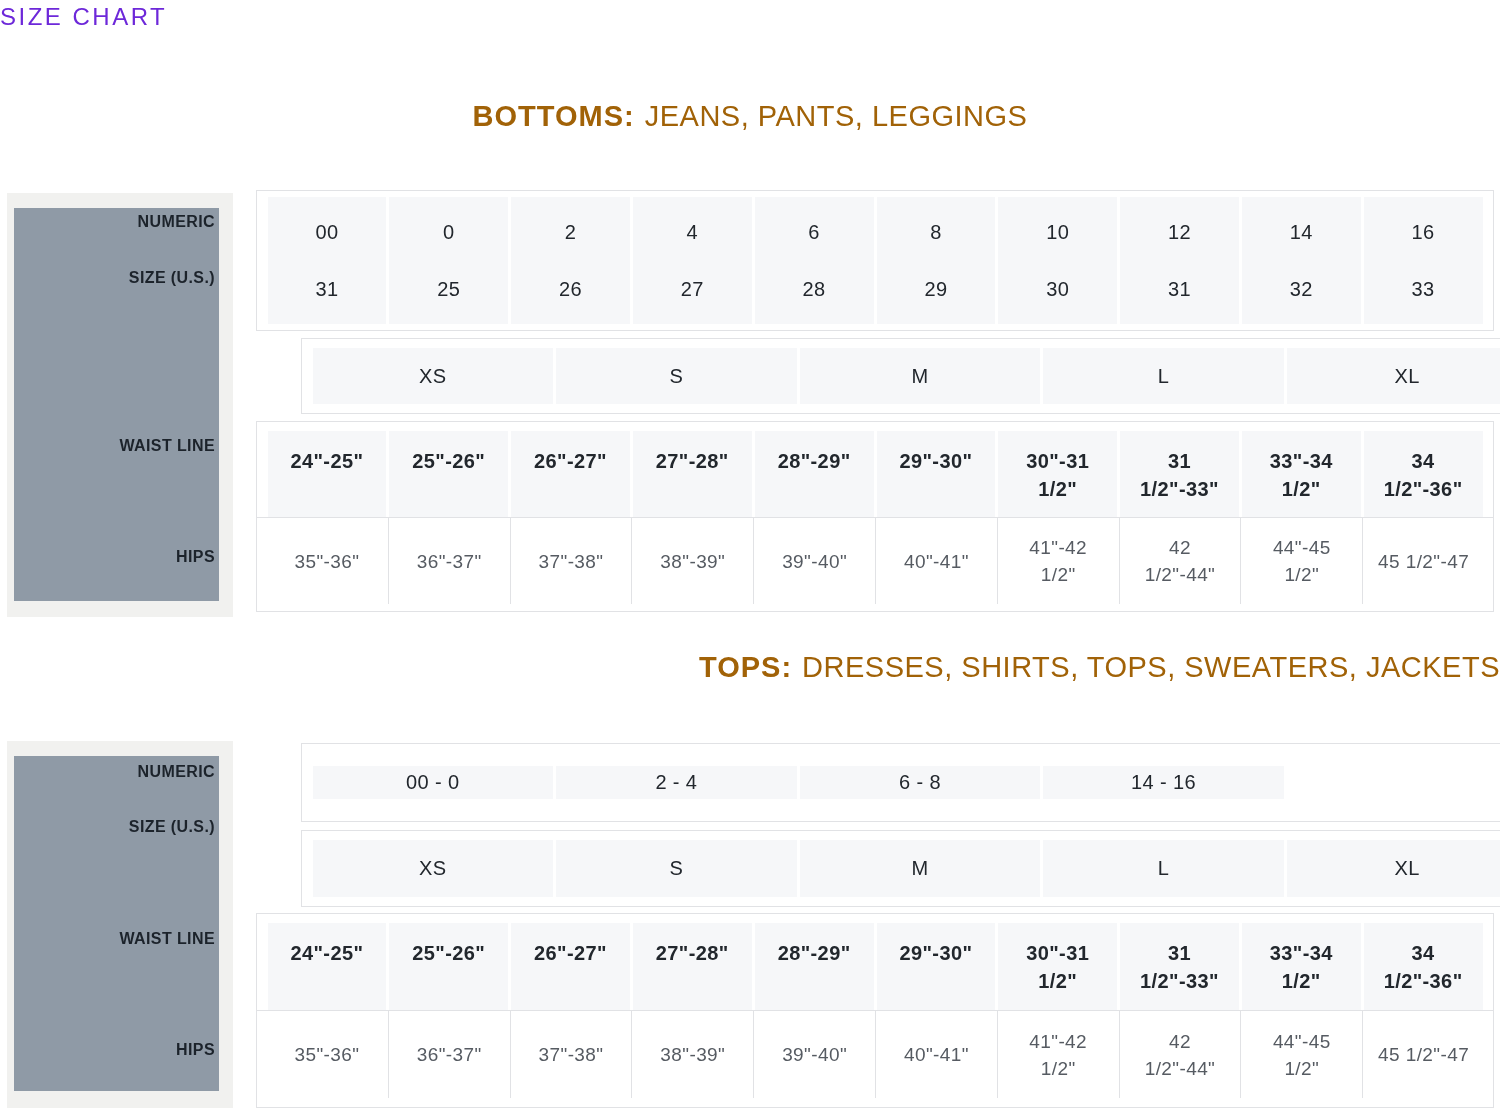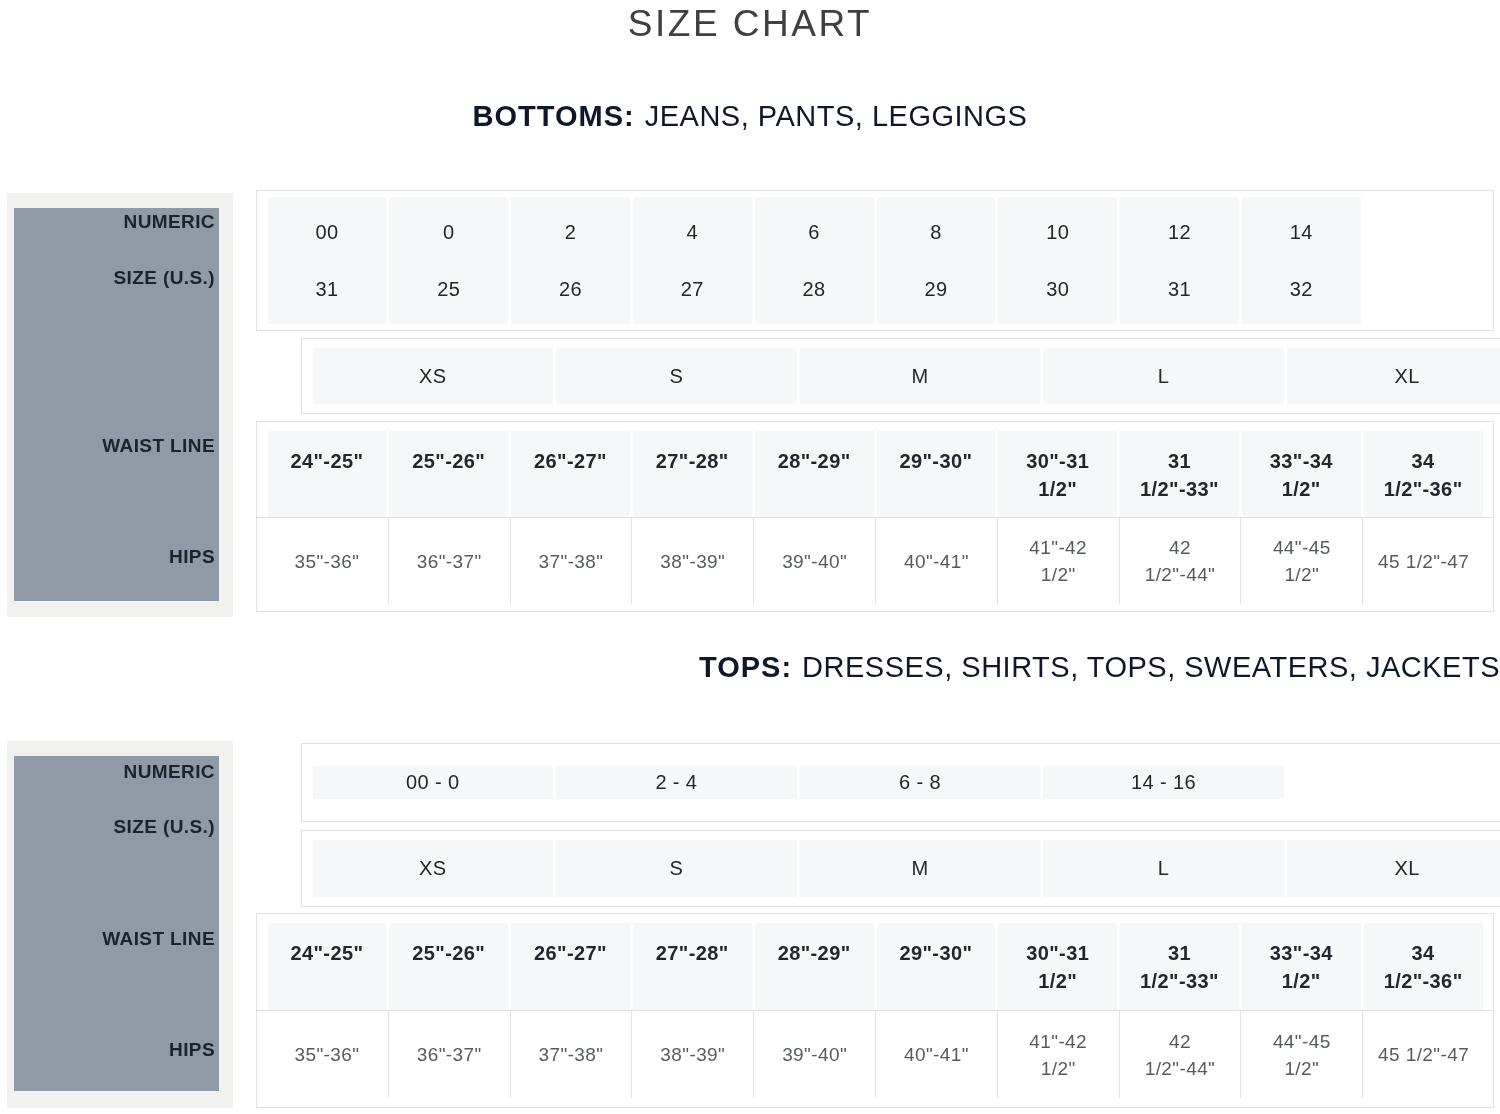--- a/index.html
+++ b/index.html
@@ -10,41 +10,41 @@
     --ink:#22272D;
     --muted:#565B62;
   }
   *{box-sizing:border-box;margin:0;padding:0;}
   html,body{background:#fff;}
   .canvas{
     position:relative;width:1500px;height:1114px;background:#fff;
     font-family:"Liberation Sans",sans-serif;color:var(--ink);overflow:hidden;
   }
   .page-title{
-    position:absolute;top:3px;left:0;width:100%;text-align:center;
-    font-size:37px;font-weight:400;letter-spacing:2.5px;color:#404040;
+    position:absolute;top:3px;left:0;width:100%;
+    font-size:24px;font-weight:400;letter-spacing:2.5px;color:#6d28d9;
   }
   .sec-heading{
     position:absolute;left:0;width:100%;text-align:center;
-    font-size:29px;font-weight:400;color:#0f172a;letter-spacing:.5px;white-space:nowrap;
+    font-size:29px;font-weight:400;color:#a16207;letter-spacing:.5px;white-space:nowrap;
   }
   .sec-heading .hl{font-weight:700;letter-spacing:1px;margin-right:10px;}
   #b-head{top:100px;}
   #t-head{top:651px;text-align:right;}
 
   
   .side-frame{position:absolute;left:7px;width:226px;background:var(--frame);}
   #b-side{top:193px;height:424px;}
   #t-side{top:741px;height:367px;}
   .side-box{position:absolute;left:7px;top:15px;width:205px;background:var(--sidebar);}
   #b-side .side-box{height:393px;}
   #t-side .side-box{height:335px;}
   .side-label{
     position:absolute;right:18px;transform:translateY(-50%);
-    font-size:19px;font-weight:700;letter-spacing:.4px;color:#1C232B;white-space:nowrap;
+    font-size:16px;font-weight:700;letter-spacing:.4px;color:#1C232B;white-space:nowrap;
   }
   #b-side .side-label:nth-of-type(1){top:29px;}
   #b-side .side-label:nth-of-type(2){top:85px;}
   #b-side .side-label:nth-of-type(3){top:253px;}
   #b-side .side-label:nth-of-type(4){top:364px;}
   #t-side .side-label:nth-of-type(1){top:31px;}
   #t-side .side-label:nth-of-type(2){top:86px;}
   #t-side .side-label:nth-of-type(3){top:198px;}
   #t-side .side-label:nth-of-type(4){top:309px;}
 
@@ -133,20 +133,24 @@
         <div>10</div>
         <div>30</div>
       </div>
       <div class="cell pair">
         <div>12</div>
         <div>31</div>
       </div>
       <div class="cell pair">
         <div>14</div>
         <div>32</div>
+      </div>
+      <div class="cell pair">
+        <div>16</div>
+        <div>33</div>
       </div>
     </div>
 
   <div class="block grid g5" id="b-let">
       <div class="cell">XS</div>
       <div class="cell">S</div>
       <div class="cell">M</div>
       <div class="cell">L</div>
       <div class="cell">XL</div>
     </div>

